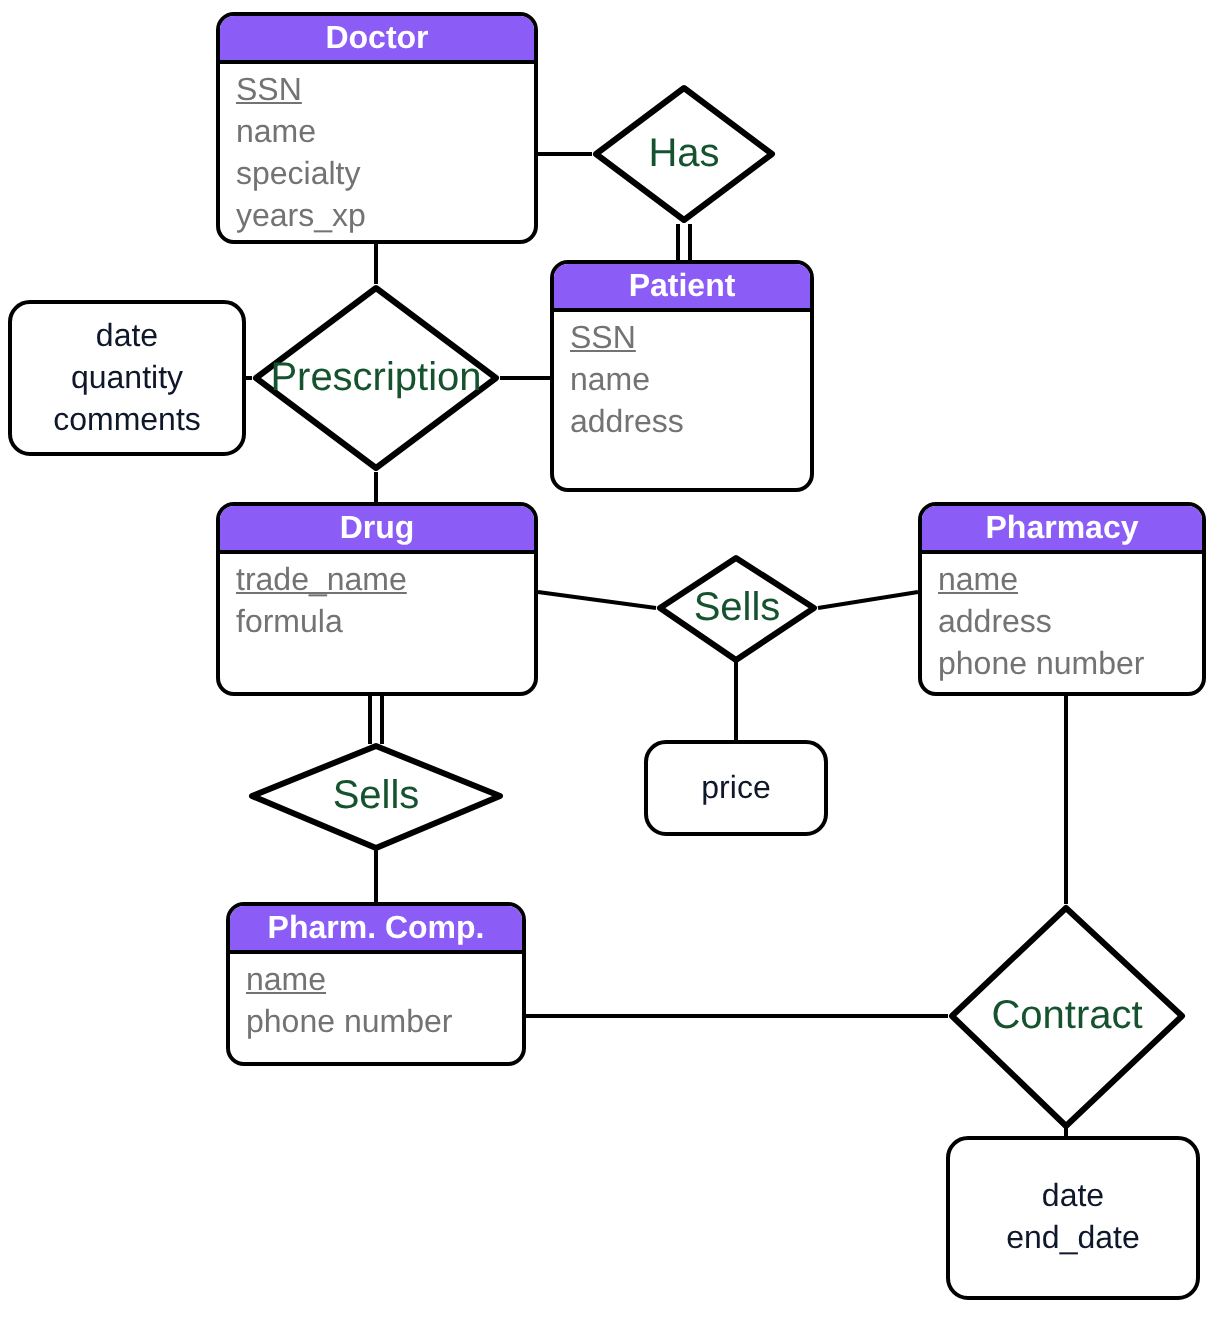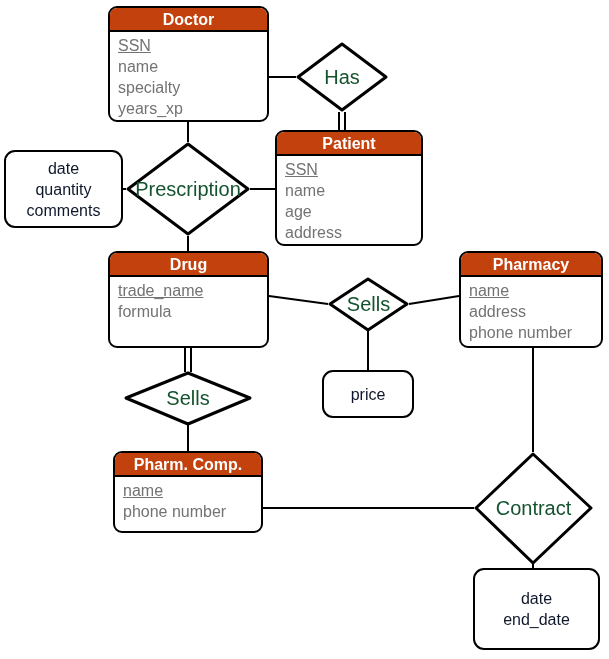--- a/index.html
+++ b/index.html
@@ -32,21 +32,21 @@
     box-sizing: border-box;
     border: 2px solid #000000;
     border-radius: 9px;
     background: #ffffff;
     overflow: hidden;
     z-index: 3;
   }
   .entity-header {
     box-sizing: border-box;
     width: 100%;
-    background: #c2410c;
+    background: #8b5cf6;
     color: #ffffff;
     font-size: 16px;
     font-weight: bold;
     text-align: center;
     line-height: 24px;
     height: 24px;
     border-bottom: 2px solid #000000;
     white-space: nowrap;
   }
   .entity-attrs {
@@ -149,26 +149,25 @@
   <div class="entity" style="left:108px; top:6px; width:161px; height:116px;">
     <div class="entity-header">Doctor</div>
     <div class="entity-attrs">
       <div class="attr key">SSN</div>
       <div class="attr">name</div>
       <div class="attr">specialty</div>
       <div class="attr">years_xp</div>
     </div>
   </div>
 
-  <div class="entity" style="left:275px; top:130px; width:148px; height:116px;">
+  <div class="entity" style="left:275px; top:130px; width:132px; height:116px;">
     <div class="entity-header">Patient</div>
     <div class="entity-attrs">
       <div class="attr key">SSN</div>
       <div class="attr">name</div>
-      <div class="attr">age</div>
       <div class="attr">address</div>
     </div>
   </div>
 
   <div class="entity" style="left:108px; top:251px; width:161px; height:97px;">
     <div class="entity-header">Drug</div>
     <div class="entity-attrs">
       <div class="attr key">trade_name</div>
       <div class="attr">formula</div>
     </div>

